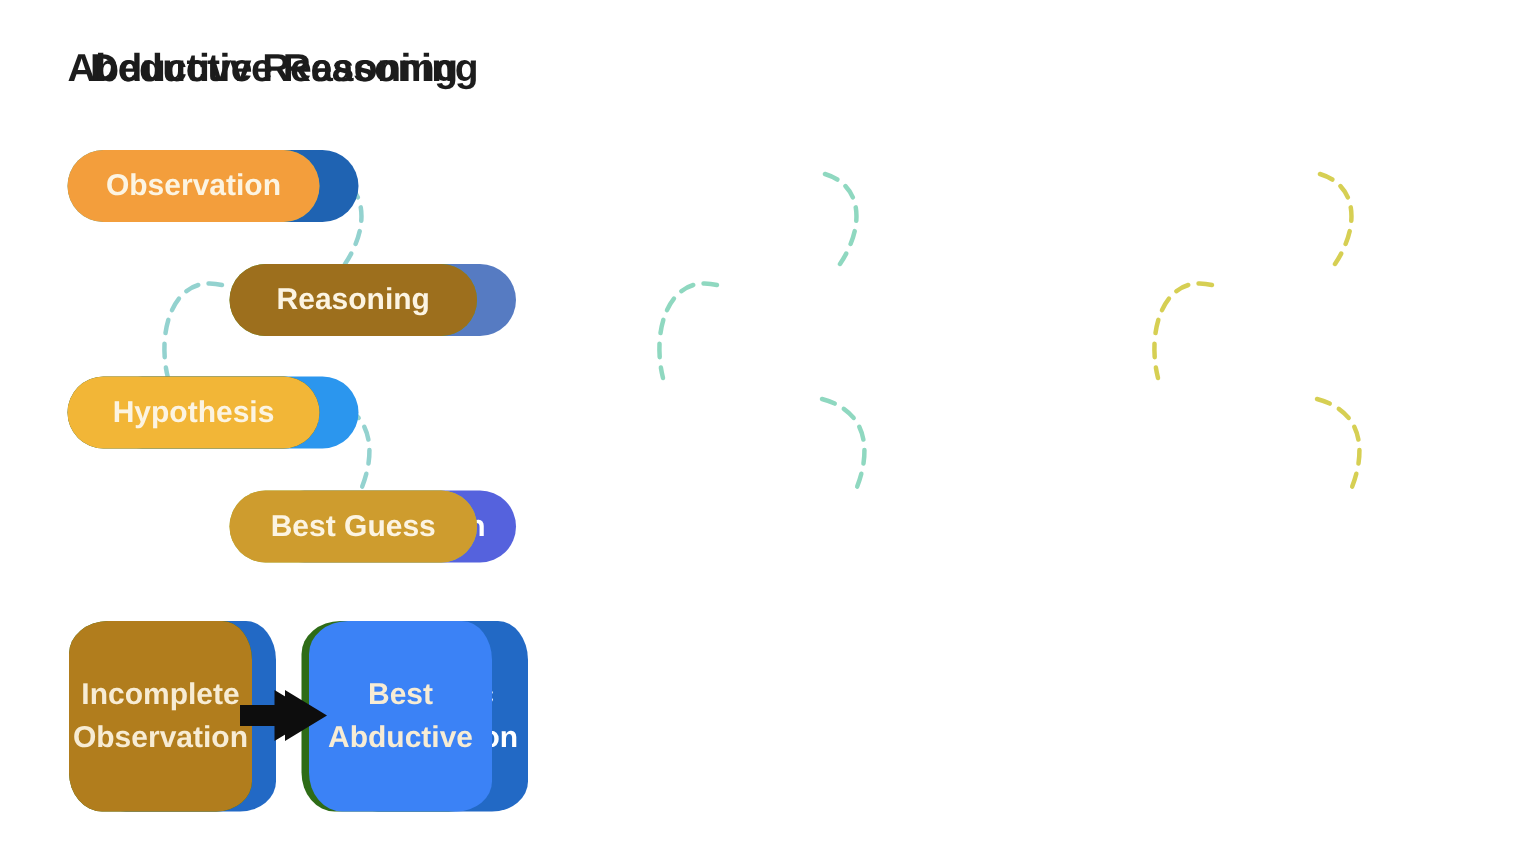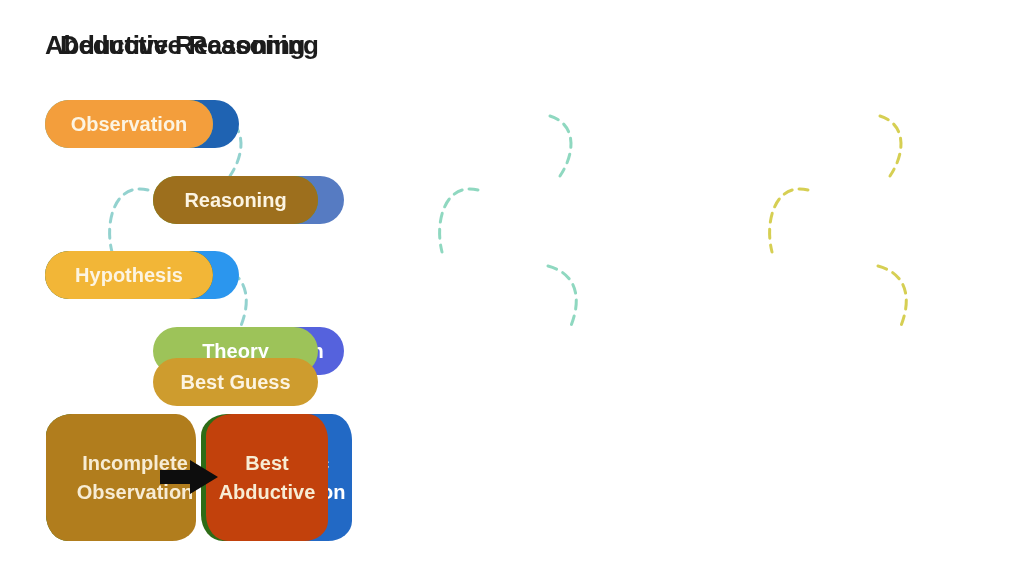--- a/index.html
+++ b/index.html
@@ -24,21 +24,21 @@
   .pl{left:45px;width:168px;}
   .pr{left:153px;width:165px;}
   .t0{top:100px;} .t1{top:176px;} .t2{top:251px;} .t3{top:327px;}
 
   .sq{position:absolute;top:414px;width:122px;height:127px;
       display:flex;flex-direction:column;align-items:center;justify-content:center;
       text-align:center;font-weight:700;font-size:20px;line-height:29px;
       border-radius:26px 20px 24px 22px / 22px 26px 20px 26px;}
   .c0 .sq.from{left:36px;}  .c0 .sq.to{left:204px;}
   .c1 .sq.from{left:46px;}  .c1 .sq.to{left:201px;}
-  .c2 .sq.from{left:46px;padding-left:28px;}  .c2 .sq.to{left:206px;}
+  .c2 .sq.from{left:46px;}  .c2 .sq.to{left:206px;}
 
   .arrow{position:absolute;top:456px;width:58px;height:42px;z-index:3;}
   .c0 .arrow{left:147px;} .c1 .arrow{left:153px;} .c2 .arrow{left:160px;}
 </style>
 </head>
 <body>
 
 <div class="canvas">
 
   <svg class="connectors" viewBox="0 0 1024 576">
@@ -93,28 +93,28 @@
       <span style="color: rgb(255, 255, 255);">General</span>
       <span style="color: rgb(255, 255, 255);">Conclusion</span>
     </div>
   </section>
 
   <section class="col c2">
     <h2 class="title">Abductive Reasoning</h2>
     <div class="pill pl t0" style="background: rgb(243, 158, 60);">Observation</div>
     <div class="pill pr t1" style="background: rgb(157, 111, 29);">Reasoning</div>
     <div class="pill pl t2" style="background: rgb(242, 182, 55);">Hypothesis</div>
-    <div class="pill pr t3" style="background: rgb(206, 156, 46); margin-top: 31px;">Best Guess</div>
+    <div class="pill pr t3" style="background: rgb(206, 156, 46);">Best Guess</div>
 
     <div class="sq from" style="background: rgb(177, 125, 29);">
       <span style="color: rgb(247, 236, 212);">Incomplete</span>
       <span style="color: rgb(247, 236, 212);">Observation</span>
     </div>
     <svg class="arrow" viewBox="0 0 58 42">
       <path d="M0,14 L30,14 L30,4 L58,21 L30,38 L30,28 L0,28 Z" style="fill: rgb(13, 13, 13);"></path>
     </svg>
-    <div class="sq to" style="background: #c2410c;">
+    <div class="sq to" style="background: #3b82f6;">
       <span style="color: rgb(247, 236, 212);">Best</span>
       <span style="color: rgb(247, 236, 212);">Abductive</span>
     </div>
   </section>
 
 </div>
 
 </body></html>

